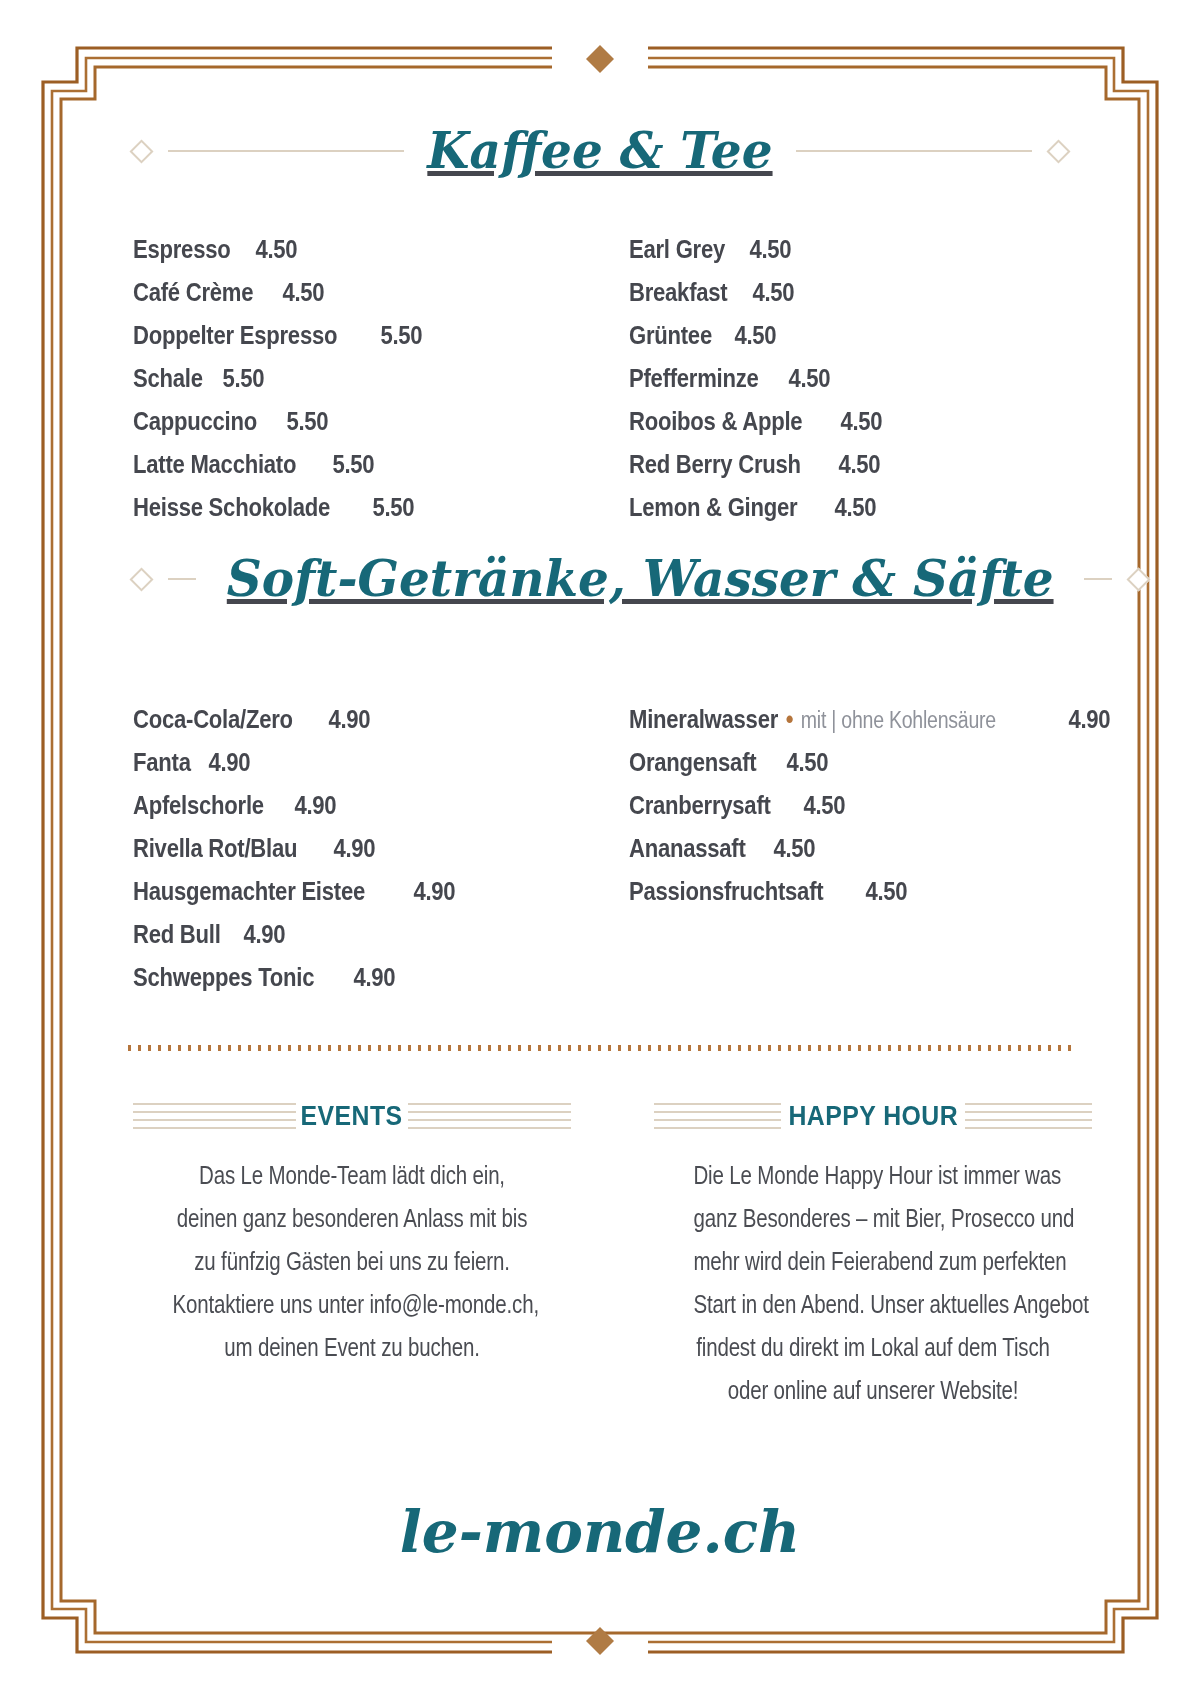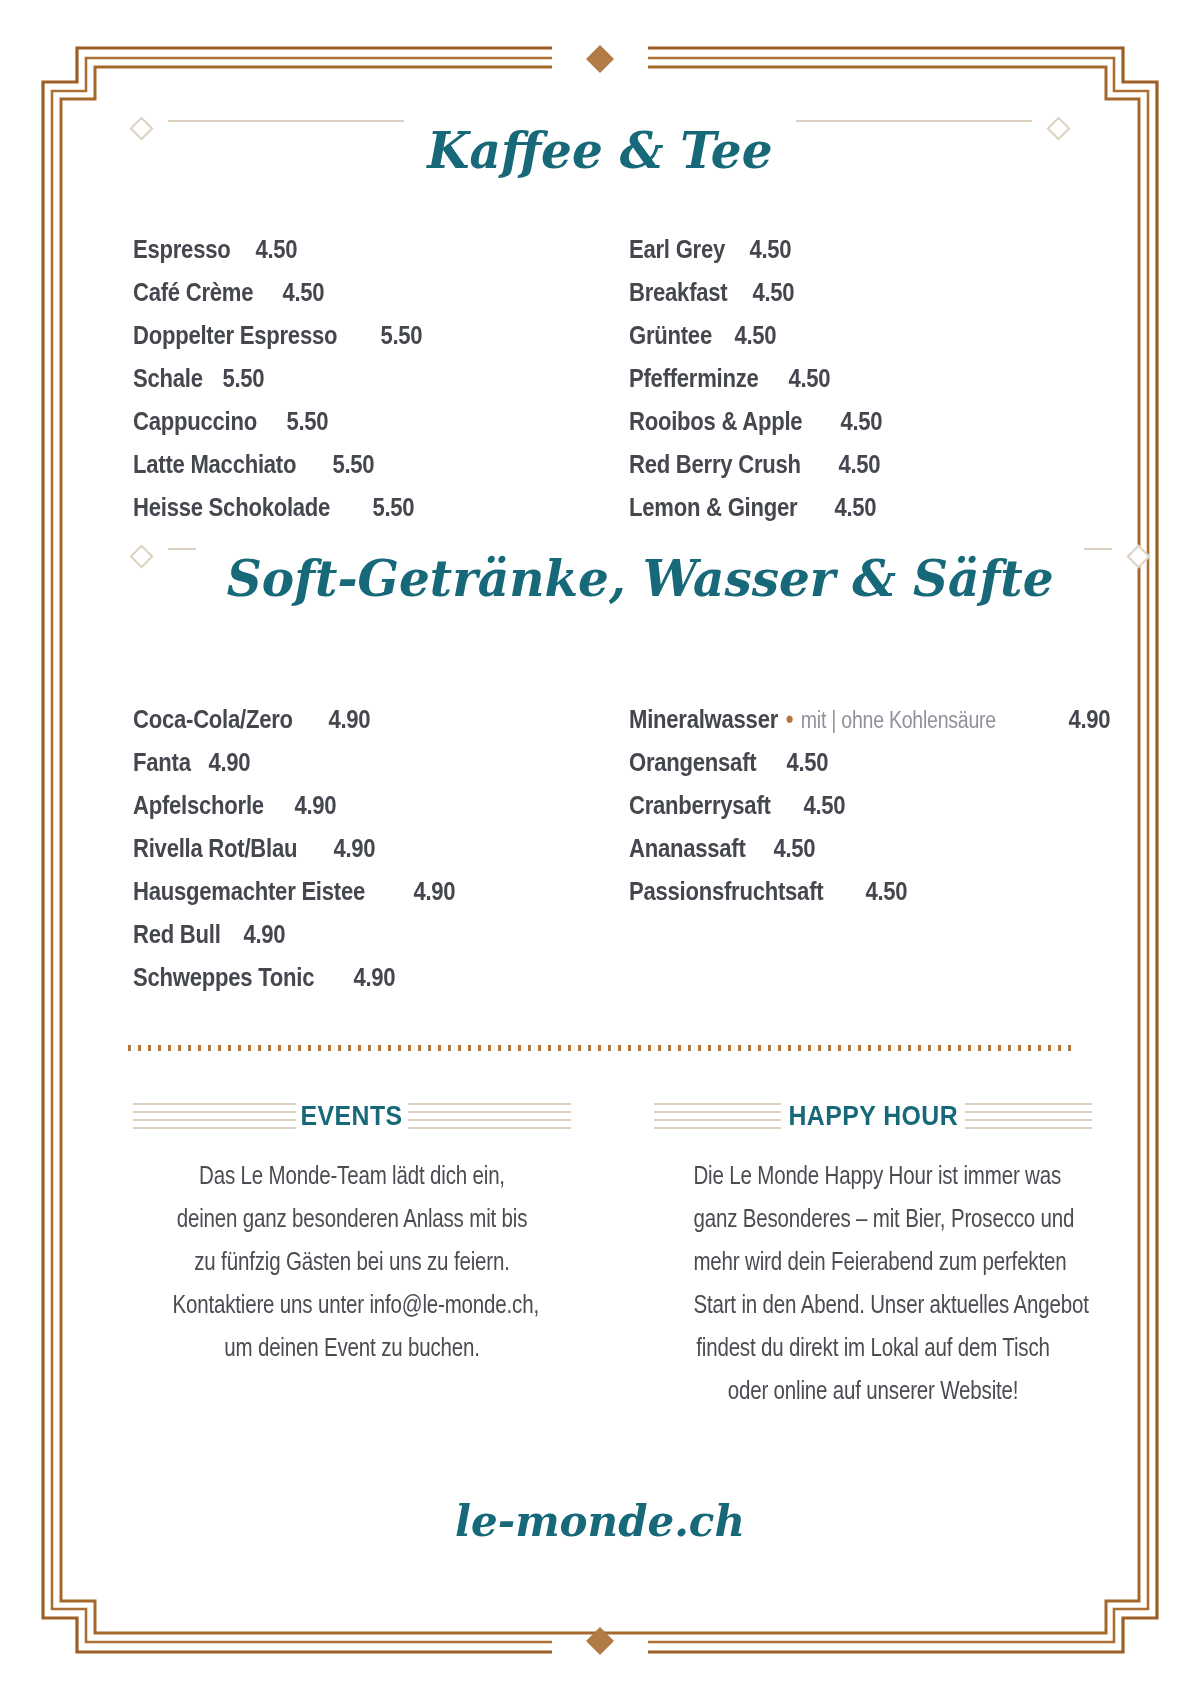--- a/index.html
+++ b/index.html
@@ -2,21 +2,21 @@
 <html><head>
 <meta charset="utf-8">
 <style>
   html,body{margin:0;padding:0;background:#fff;}
   .page{position:relative;width:1200px;height:1700px;background:#ffffff;overflow:hidden;
         font-family:"Liberation Sans",sans-serif;color:#45474e;}
   .frame{position:absolute;left:0;top:0;}
   .content{position:absolute;left:133px;top:0;width:934px;}
 
   
-  .sec-heading{position:absolute;left:0;width:934px;display:flex;gap:18px;}
+  .sec-heading{position:absolute;left:0;width:934px;display:flex;align-items:center;gap:18px;text-decoration:underline;}
   .script{font-family:"DejaVu Serif",serif;font-style:italic;font-weight:bold;
           color:#176878;white-space:nowrap;line-height:1.25;}
   .sec-heading .script{font-size:50px;transform:scaleX(.97);transform-origin:50% 50%;}
   .hline{flex:1;height:2px;background:#dcd1c1;min-width:28px;}
   .odiamond{width:13px;height:13px;border:2px solid #dcd1c1;transform:rotate(45deg);flex:0 0 auto;background:#fff;}
 
   
   .cols{position:absolute;left:0;width:934px;display:flex;gap:58px;}
   .col{width:438px;flex:0 0 438px;}
   .row{display:flex;align-items:baseline;height:43px;line-height:43px;}
@@ -41,21 +41,21 @@
           #dcd1c1 16px 18px,transparent 18px 24px,
           #dcd1c1 24px 26px,transparent 26px);}
   .info-title{font-size:27px;font-weight:700;letter-spacing:.5px;color:#176878;white-space:nowrap;
               transform:scaleX(.92);transform-origin:50% 50%;}
   .para{margin-top:22px;text-align:center;}
   .para div{font-size:25px;font-weight:400;color:#4a4c52;line-height:43px;white-space:nowrap;
             letter-spacing:-.2px;transform:scaleX(.82);transform-origin:50% 50%;}
 
   
   .footer{position:absolute;left:0;width:934px;text-align:center;}
-  .footer .script{font-size:42px;}
+  .footer .script{font-size:58px;}
 </style>
 </head>
 <body>
 
 <div class="page">
 
   <svg class="frame" width="1200" height="1700" viewBox="0 0 1200 1700">
     <path d="M552 48 H77 V82 H43 V1618 H77 V1652 H552 M648 48 H1123 V82 H1157 V1618 H1123 V1652 H648" fill="none" stroke="#9c5e24" stroke-width="3.2"></path>
     <path d="M552 58 H86 V91 H52 V1609 H86 V1642 H552 M648 58 H1114 V91 H1148 V1609 H1114 V1642 H648" fill="none" stroke="#ab6f33" stroke-width="2.6"></path>
     <path d="M552 67 H95 V99 H61 V1601 H95 V1633 H648 M648 67 H1106 V99 H1139 V1601 H1106 V1633 H648" fill="none" stroke="#a5682c" stroke-width="3"></path>

